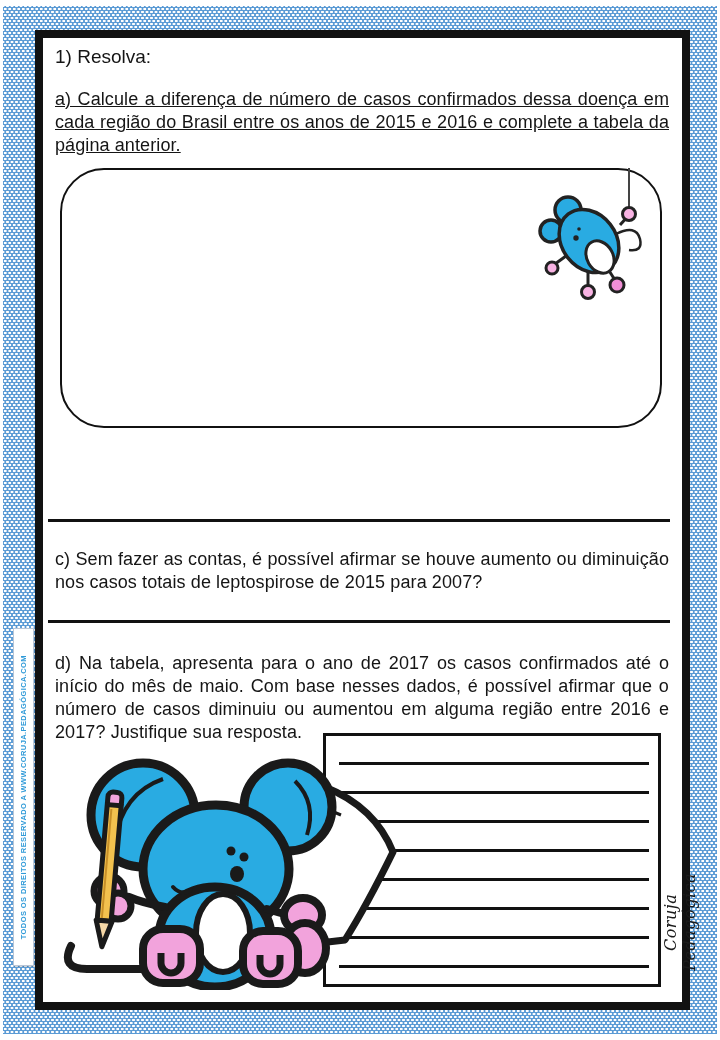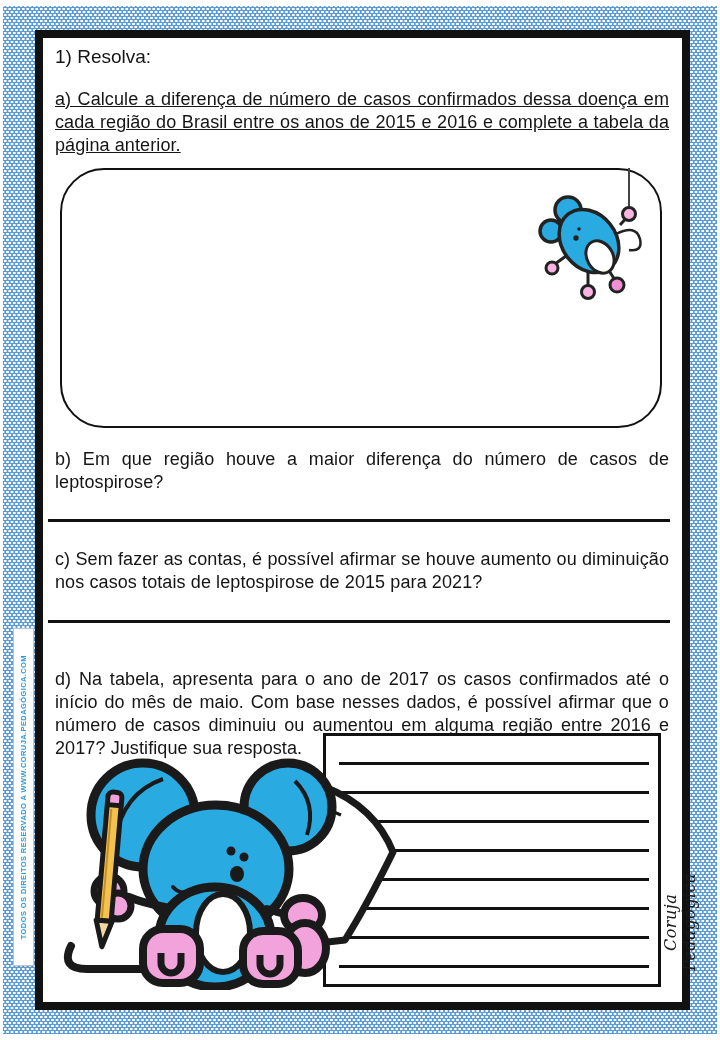--- a/index.html
+++ b/index.html
@@ -89,27 +89,26 @@
         <ellipse cx="64" cy="89" rx="13" ry="17" transform="rotate(-30 64 89)" fill="#fff" stroke="#222" stroke-width="3"></ellipse>
         <circle cx="43" cy="61" r="1.8" fill="#222"></circle>
         <circle cx="40" cy="70" r="2.7" fill="#222"></circle>
         <circle cx="93" cy="46" r="6.5" fill="#f8b3e3" stroke="#222" stroke-width="3"></circle>
         <circle cx="81" cy="117" r="7" fill="#f18fd6" stroke="#222" stroke-width="3"></circle>
         <circle cx="52" cy="124" r="6.5" fill="#f8b3e3" stroke="#222" stroke-width="3"></circle>
         <circle cx="16" cy="100" r="6" fill="#f8b3e3" stroke="#222" stroke-width="3"></circle>
       </svg>
     </div>
 
-    <div class="qtext" style="top:410px;">b) Em que região houve a maior diferença do número de casos de leptospirose?</div>
     <div class="hline" style="top:481px;"></div>
 
-    <div class="qtext" style="top:510px;">c) Sem fazer as contas, é possível afirmar se houve aumento ou diminuição nos casos totais de leptospirose de 2015 para 2021?</div>
+    <div class="qtext" style="top:510px;">c) Sem fazer as contas, é possível afirmar se houve aumento ou diminuição nos casos totais de leptospirose de 2015 para 2007?</div>
     <div class="hline" style="top:582px;"></div>
 
-    <div class="qtext" style="top:630px;">d) Na tabela, apresenta para o ano de 2017 os casos confirmados até o início do mês de maio. Com base nesses dados, é possível afirmar que o número de casos diminuiu ou aumentou em alguma região entre 2016 e 2017? Justifique sua resposta.</div>
+    <div class="qtext" style="top:614px;">d) Na tabela, apresenta para o ano de 2017 os casos confirmados até o início do mês de maio. Com base nesses dados, é possível afirmar que o número de casos diminuiu ou aumentou em alguma região entre 2016 e 2017? Justifique sua resposta.</div>
 
     <div class="lined-box">
       <div>
           <div class="rline" style="top: 26px;"></div>
           <div class="rline" style="top: 55px;"></div>
           <div class="rline" style="top: 84px;"></div>
           <div class="rline" style="top: 113px;"></div>
           <div class="rline" style="top: 142px;"></div>
           <div class="rline" style="top: 171px;"></div>
           <div class="rline" style="top: 200px;"></div>

